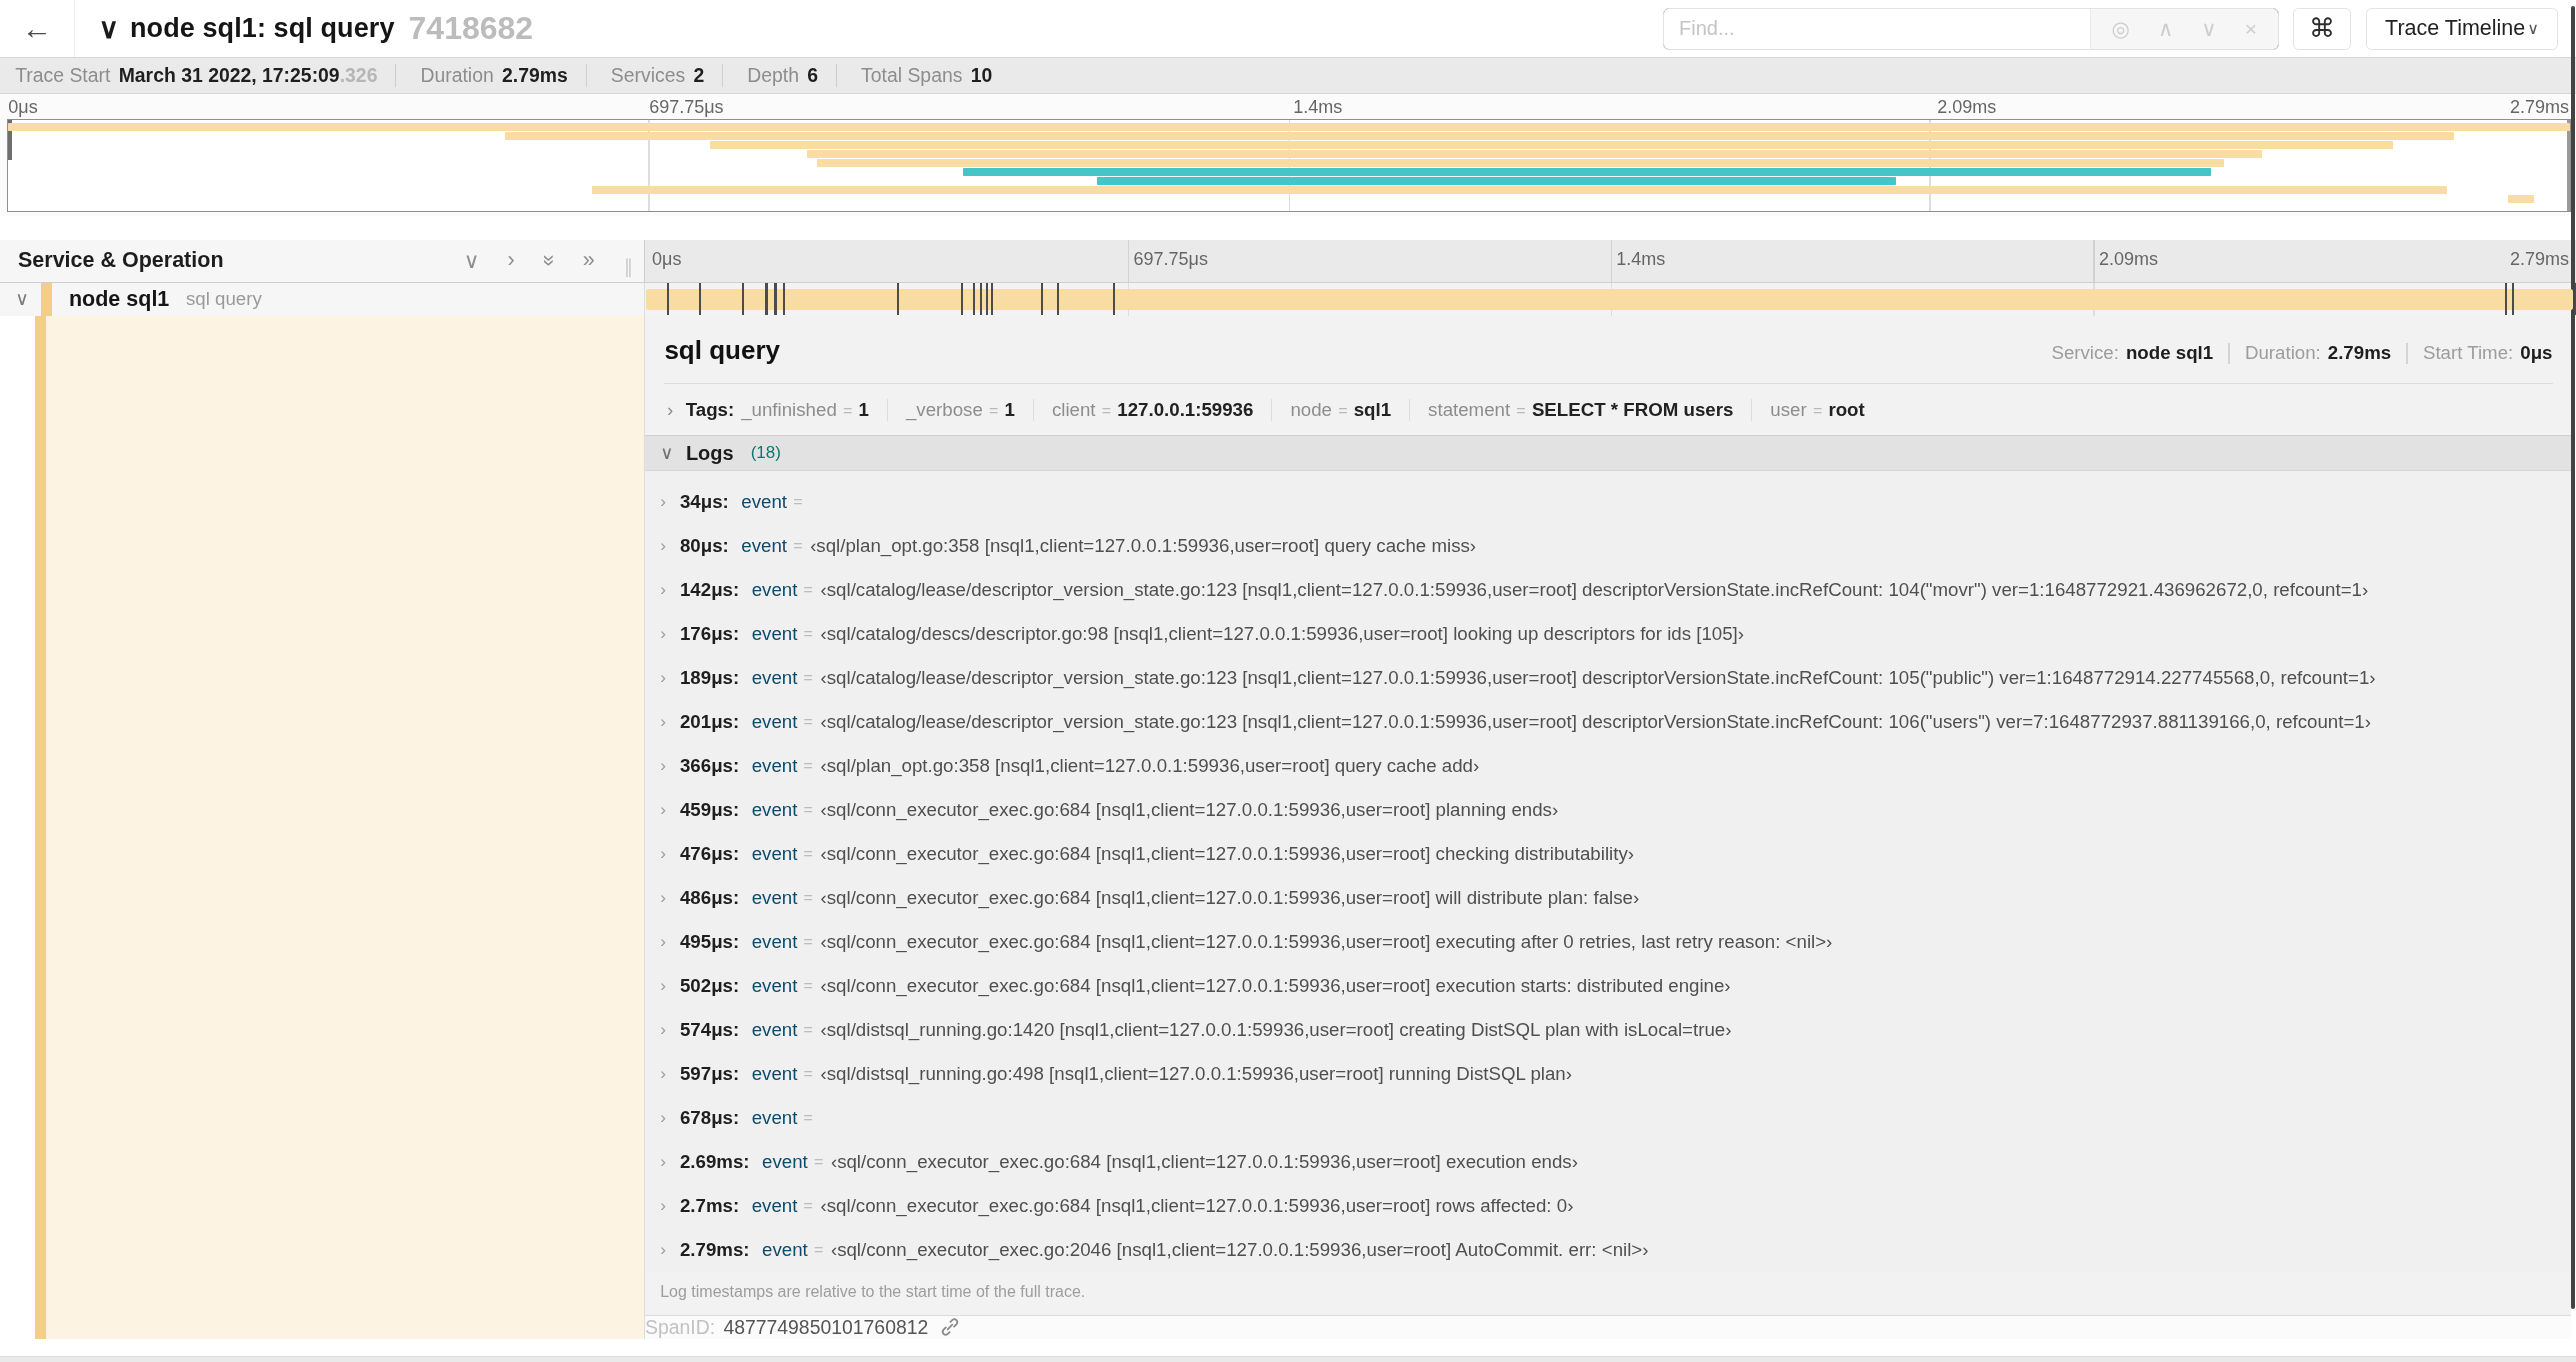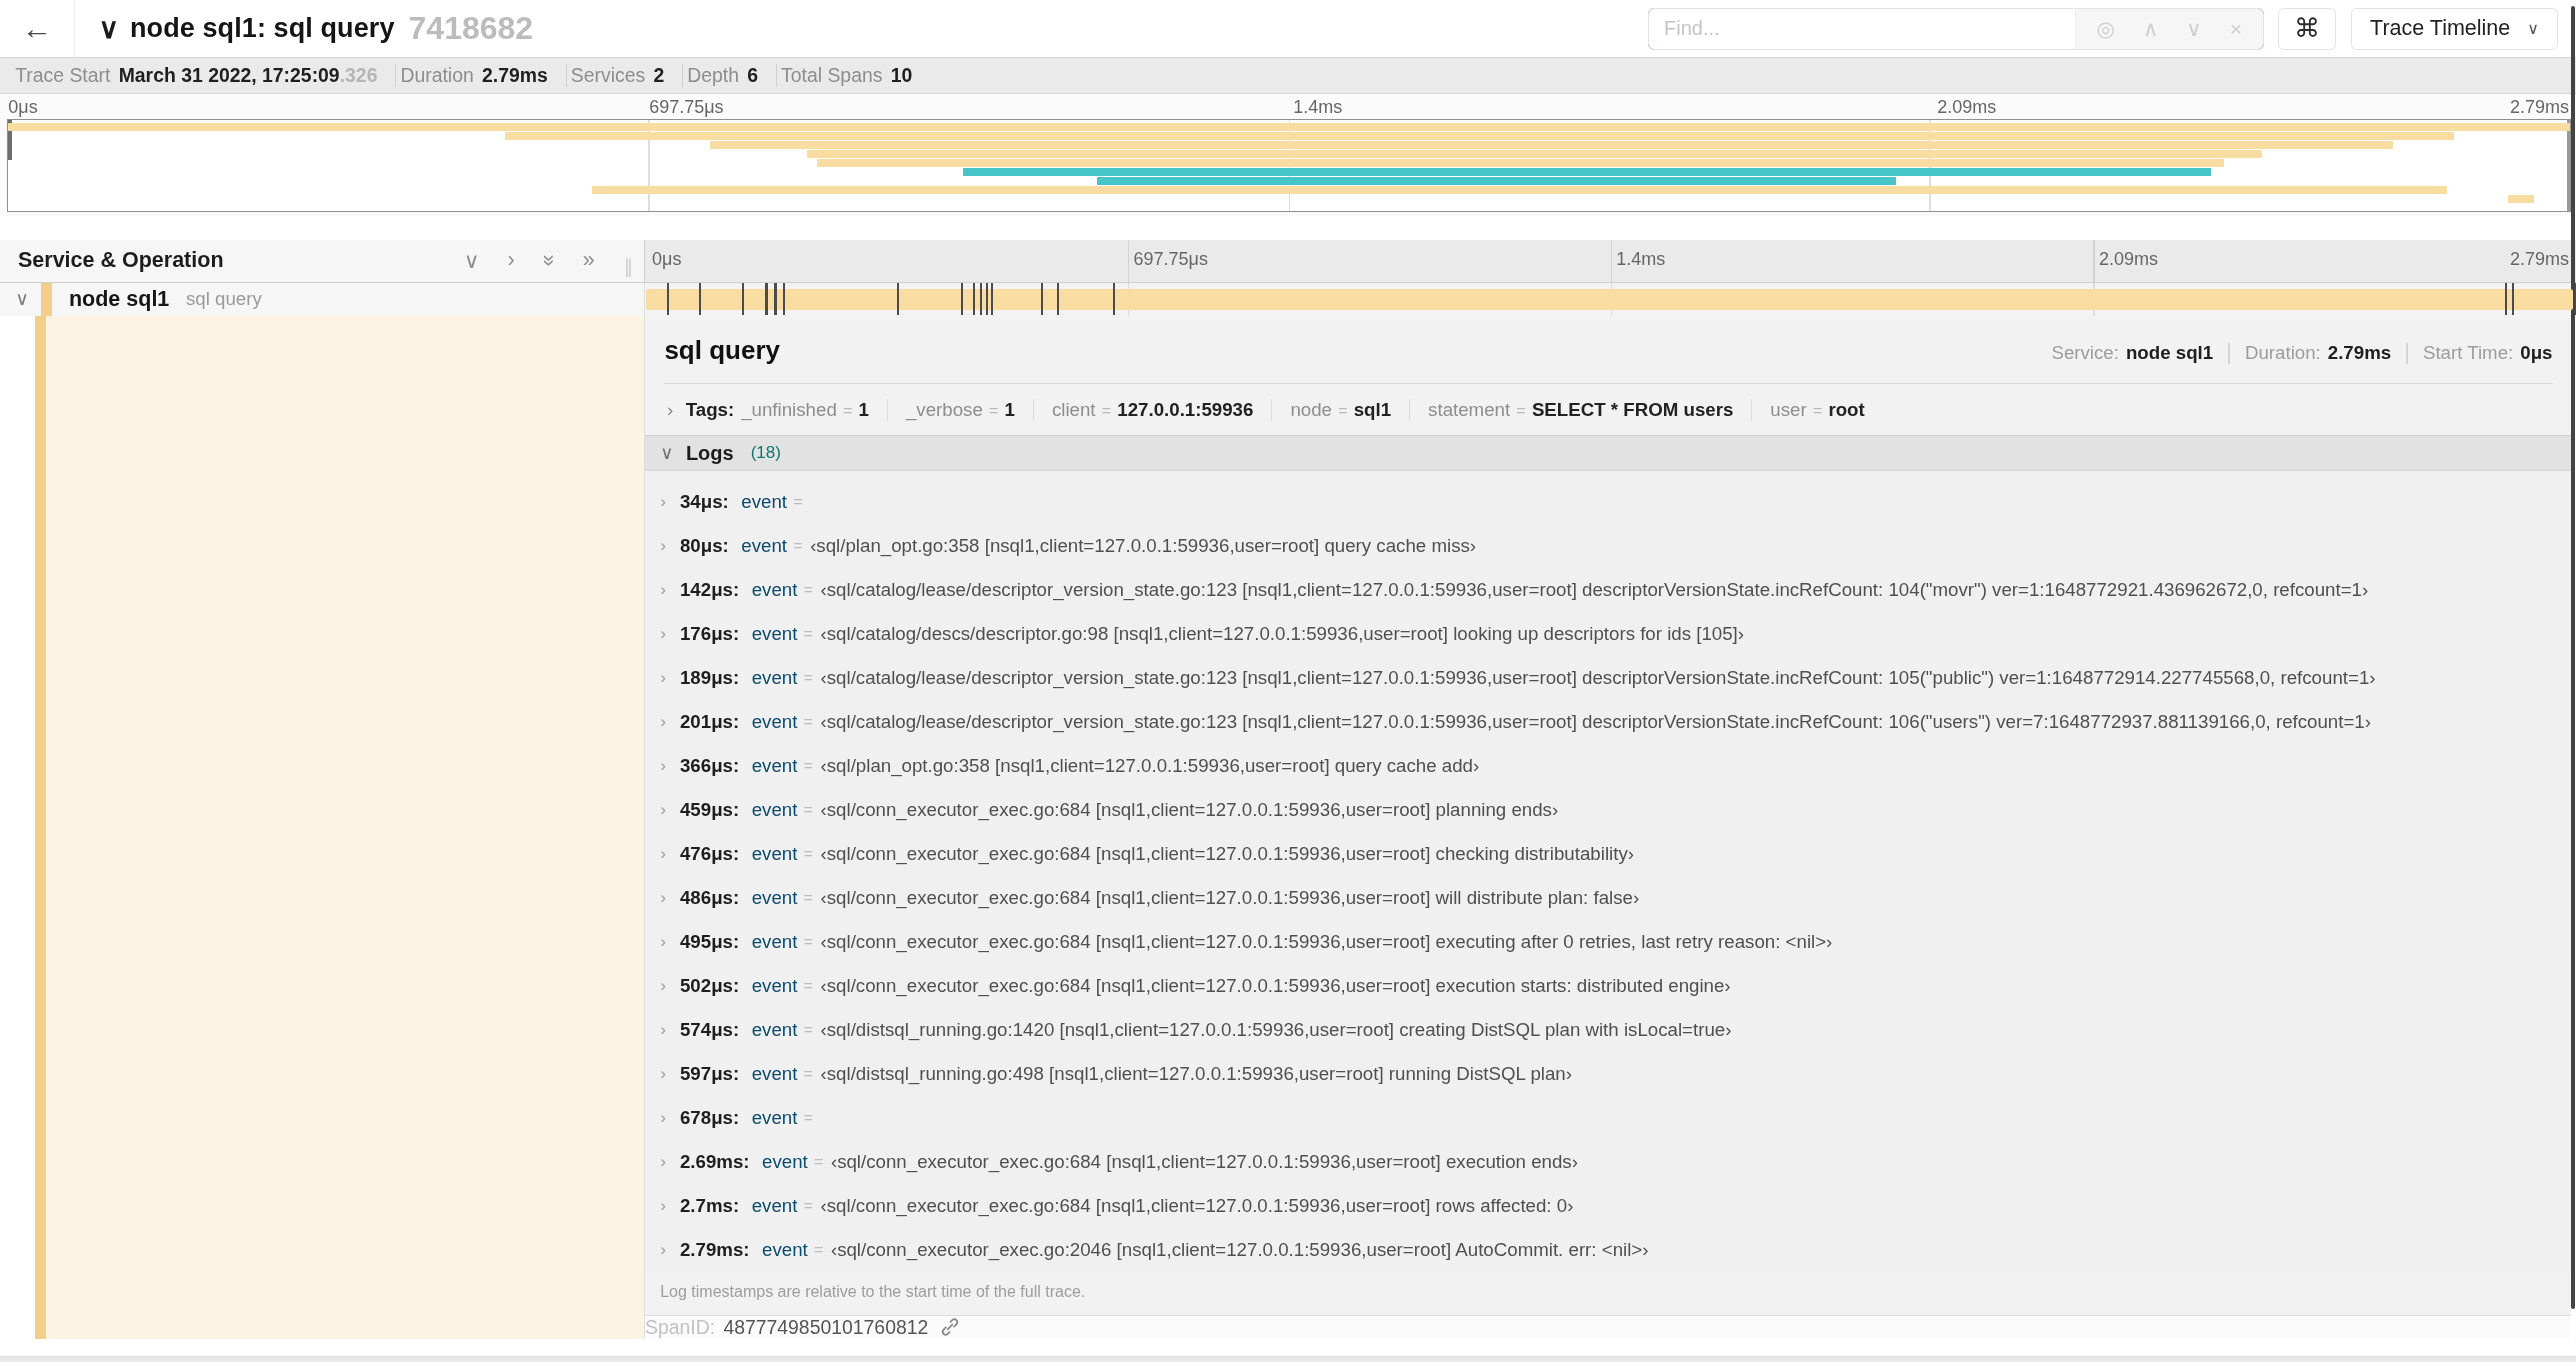--- a/index.html
+++ b/index.html
@@ -19,28 +19,28 @@
     border-radius:5.5px; overflow:hidden; background:#a21caf; }
   .find-box input { flex:1; border:none; outline:none; padding:0 15.2px; font-size:20px; color:#444;
     font-family:"Liberation Sans",sans-serif; background:#fff; }
   .find-box input::placeholder { color:#c4c4c4; }
   .find-icons { display:flex; align-items:center; gap:28px; padding:0 21px; background:#f6f6f6;
     border-left:1.4px solid #ececec; }
   .find-icons span { font-size:21px; color:#cdcdcd; }
   .sq-btn { margin-left:14px; width:58px; height:42px; border:1.4px solid #e3e3e3; border-radius:5.5px;
     display:flex; align-items:center; justify-content:center; font-size:26px; color:#2e2e2e; background:#fff; cursor:pointer; }
   .view-btn { margin-left:15.2px; height:42px; border:1.4px solid #e3e3e3; border-radius:5.5px; background:#fff;
-    display:flex; align-items:center; gap:17px; padding:0 18px; font-size:21.5px; color:#222; cursor:pointer; }
+    display:flex; align-items:center; gap:2px; padding:0 18px; font-size:21.5px; color:#222; cursor:pointer; }
   .view-btn .caret { font-size:16px; color:#555; }
 
   
   .summary-bar { height:37px; background:#eaeaea; border-top:1.4px solid #d6d6d6; border-bottom:1.4px solid #d6d6d6;
     display:flex; align-items:center; padding-left:15.2px; font-size:19.4px; }
   .summary-item { display:flex; align-items:center; }
-  .summary-item + .summary-item { border-left:1.4px solid #cfcfcf; margin-left:18px; padding-left:4px; }
+  .summary-item + .summary-item { border-left:1.4px solid #cfcfcf; margin-left:18px; padding-left:24px; }
   .s-label { color:#8d8d8d; }
   .s-value { color:#1f1f1f; font-weight:700; margin-left:8.3px; }
   .s-frac  { color:#b6b6b6; font-weight:700; }
 
   
   .minimap { position:relative; height:122px; background:#fbfbfb; }
   .mm-labels { position:relative; height:25px; font-size:18px; color:#666; }
   .mm-labels span { position:absolute; top:2.8px; }
   .mm-canvas { position:absolute; left:7px; right:5.5px; top:25px; bottom:4.2px; background:#fff;
     border:1.4px solid #8f8f8f; overflow:hidden; cursor:crosshair; }

